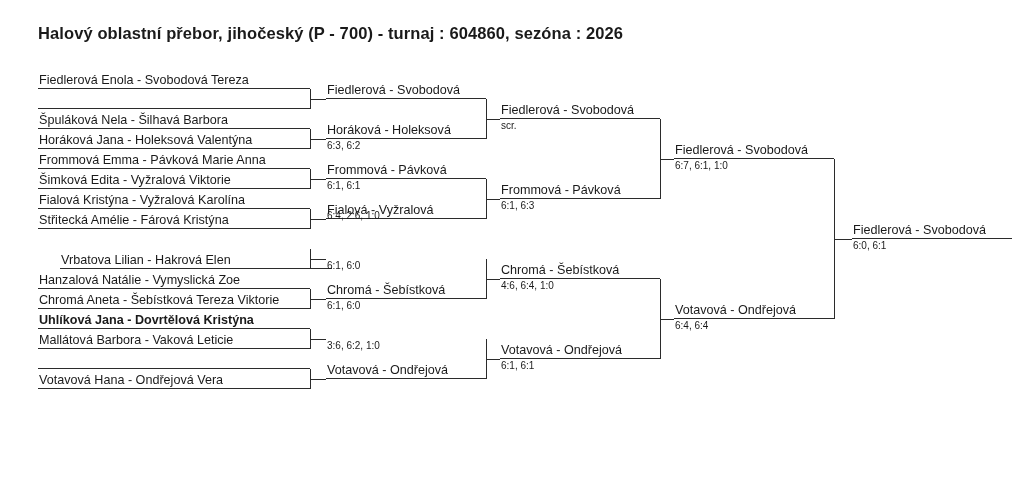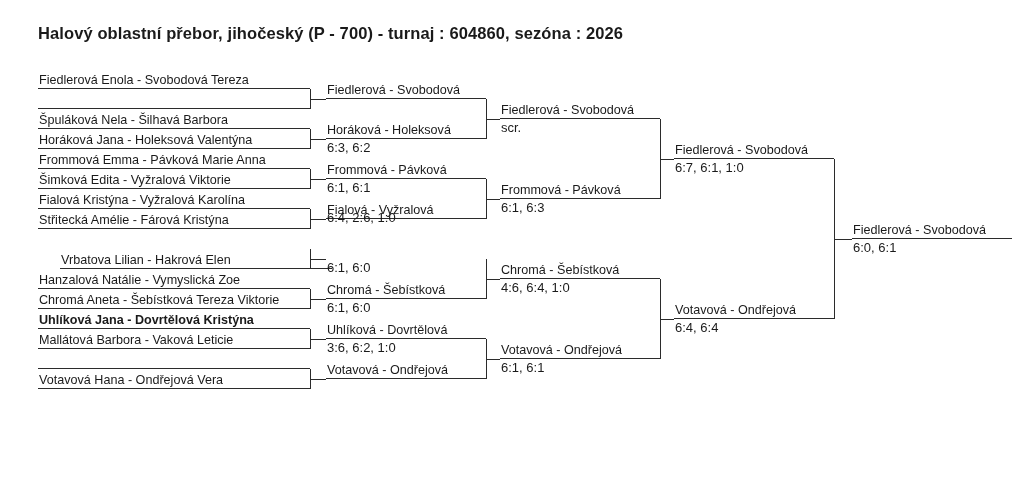--- a/index.html
+++ b/index.html
@@ -48,21 +48,21 @@
     bottom: 1px;
     font-size: 12.6px;
     white-space: nowrap;
     line-height: 1;
   }
   .slot.empty { border-bottom: 1.6px solid #2b2b2b; }
 
   
   .score {
     position: absolute;
-    font-size: 13px;
+    font-size: 10px;
     white-space: nowrap;
     line-height: 1;
   }
 
   
   .riser {
     position: absolute;
     width: 0;
     border-left: 1.6px solid #2b2b2b;
   }
@@ -152,23 +152,20 @@
     <div class="score" style="left: 327px; top: 181px;">6:1, 6:1</div>
     <div class="slot" style="left: 326px; top: 200px; width: 160px;">
       <span class="slot-name">Fialová - Vyžralová</span>
     </div>
     <div class="score" style="left: 327px; top: 211px;">6:4, 2:6, 1:0</div>
     <div class="score" style="left: 327px; top: 261px;">6:1, 6:0</div>
     <div class="slot" style="left: 326px; top: 280px; width: 160px;">
       <span class="slot-name">Chromá - Šebístková</span>
     </div>
     <div class="score" style="left: 327px; top: 301px;">6:1, 6:0</div>
-    <div class="slot" style="left: 326px; top: 320px; width: 160px;">
-      <span class="slot-name">Uhlíková - Dovrtělová</span>
-    </div>
     <div class="score" style="left: 327px; top: 341px;">3:6, 6:2, 1:0</div>
     <div class="slot" style="left: 326px; top: 360px; width: 160px;">
       <span class="slot-name">Votavová  - Ondřejová</span>
     </div>
     <div class="riser" style="left: 486px; top: 99px; height: 40px;"></div>
     <div class="stub" style="left: 486px; top: 119px; width: 14px;"></div>
     <div class="riser" style="left: 486px; top: 179px; height: 40px;"></div>
     <div class="stub" style="left: 486px; top: 199px; width: 14px;"></div>
     <div class="riser" style="left: 486px; top: 259px; height: 40px;"></div>
     <div class="stub" style="left: 486px; top: 279px; width: 14px;"></div>

